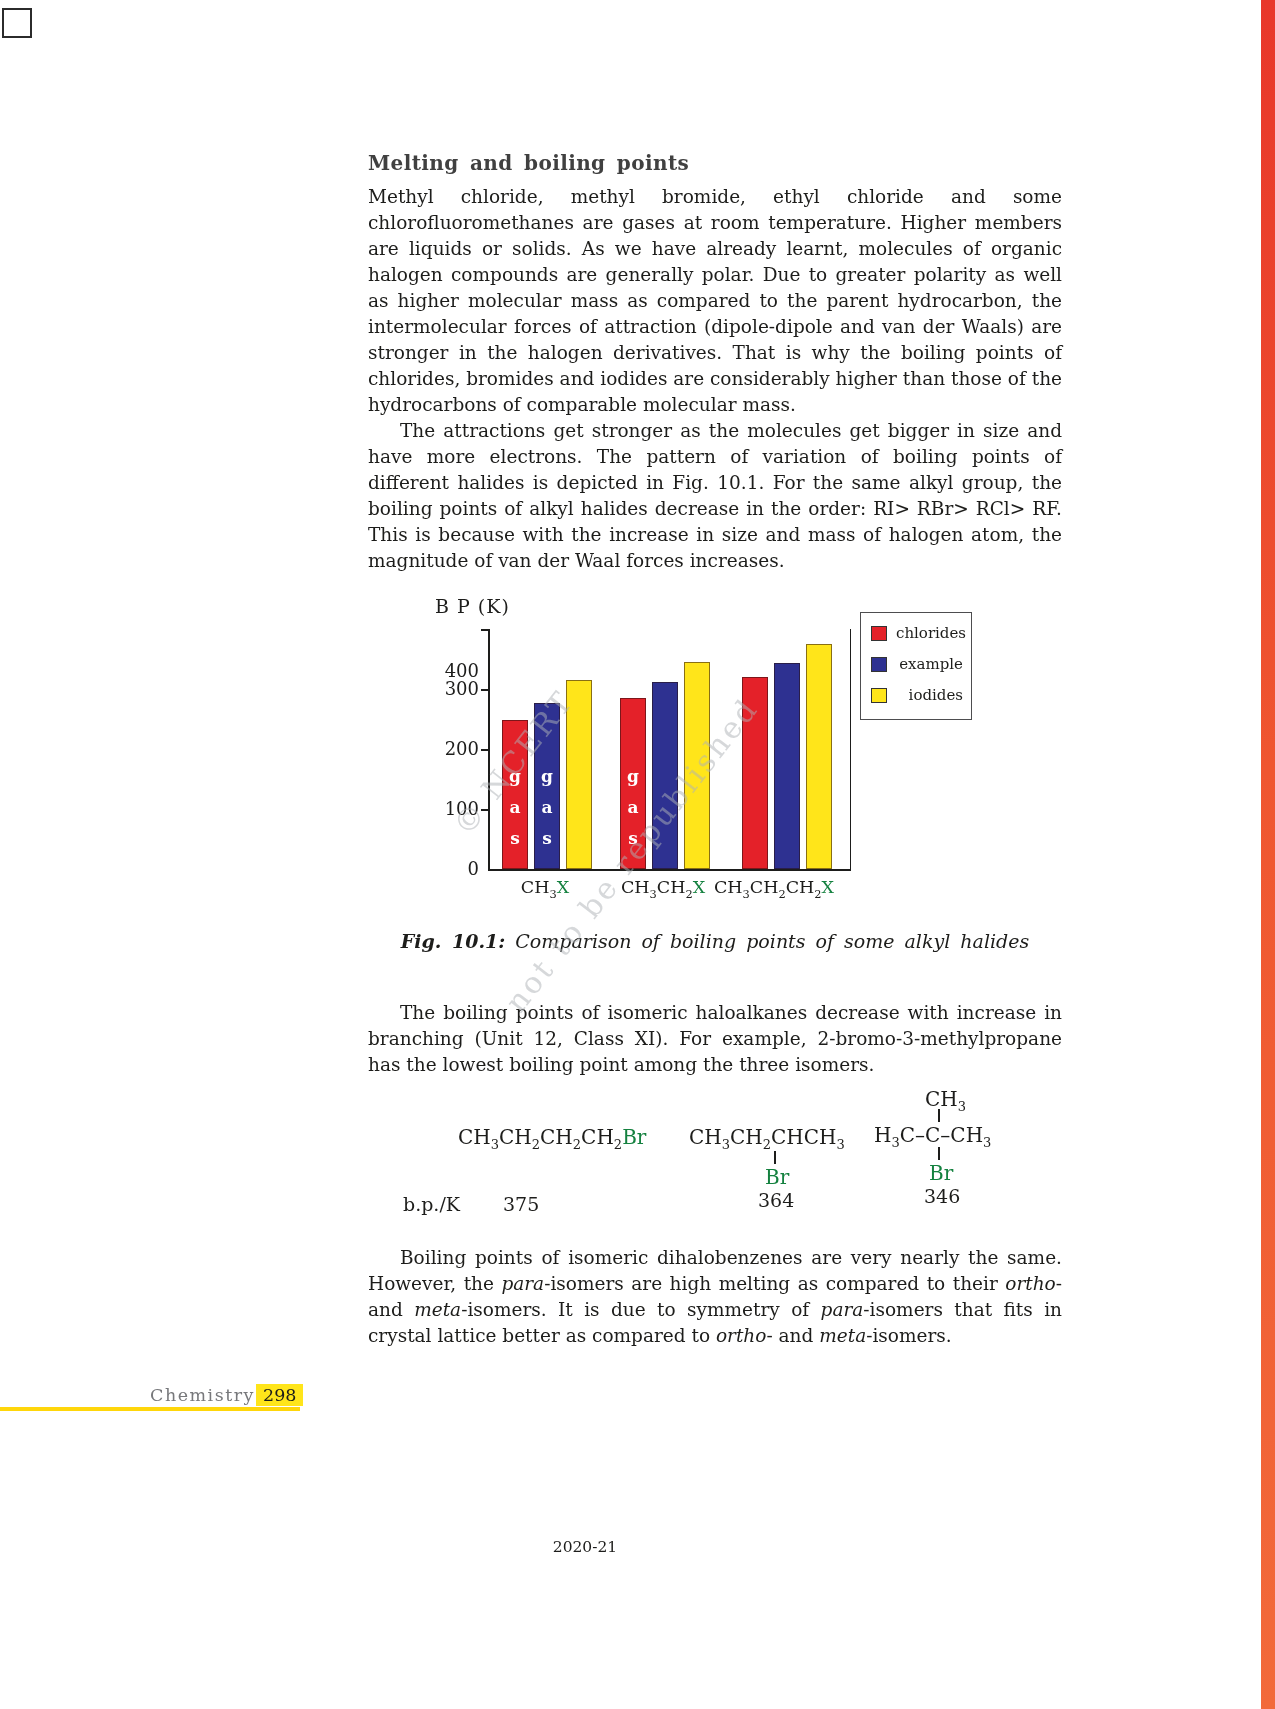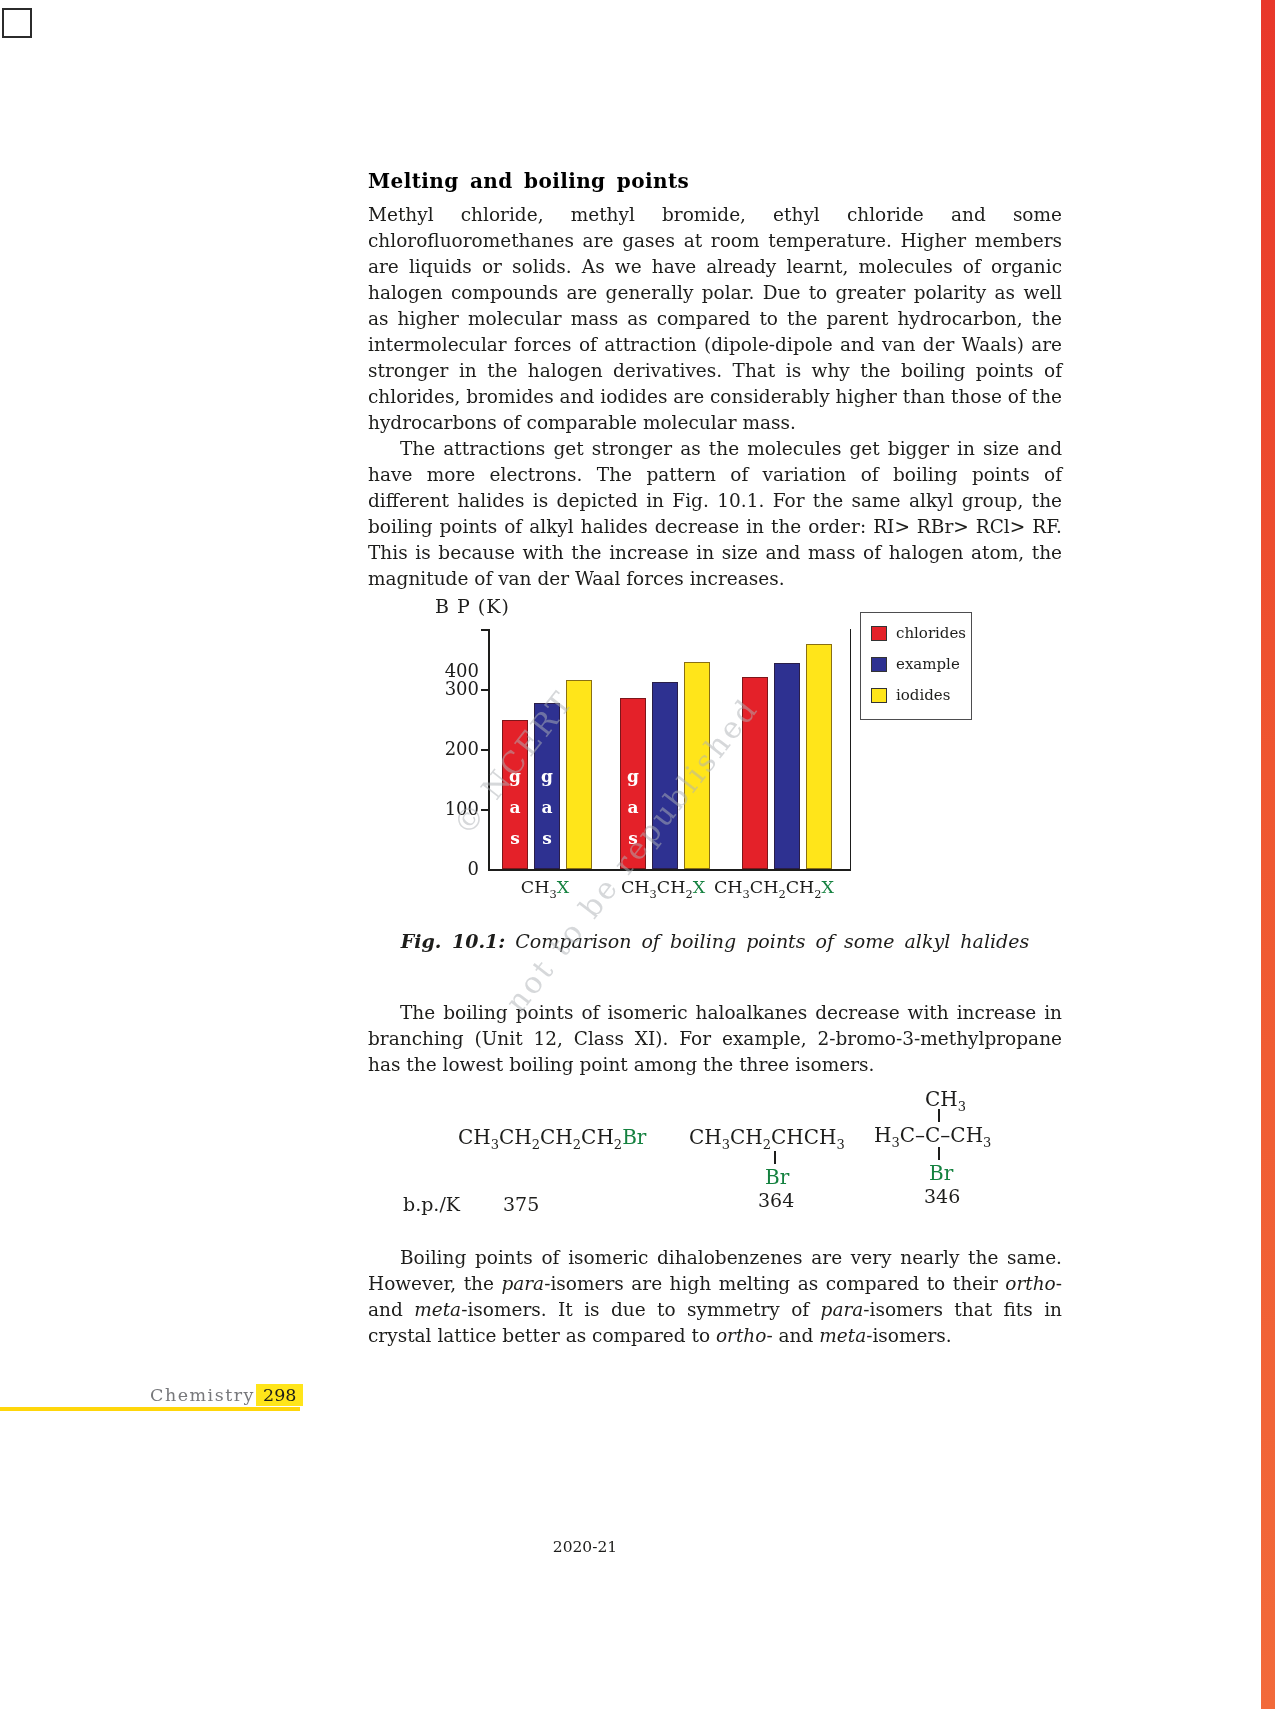--- a/index.html
+++ b/index.html
@@ -4,42 +4,42 @@
 <style>
   html,body{margin:0;padding:0;background:#ffffff;}
   .page{position:relative;width:1275px;height:1709px;background:#ffffff;overflow:hidden;
         font-family:"DejaVu Serif","Liberation Serif",serif;color:#1d1d1b;}
   
   .reg-mark{position:absolute;left:2px;top:8px;width:26px;height:26px;border:2.5px solid #2b2b2b;background:#fff;}
   .edge-stripe{position:absolute;right:0;top:0;width:14px;height:1709px;
         background:linear-gradient(180deg,#e8372a 0%,#ef5630 45%,#f26a3a 100%);}
   
   .content{position:absolute;left:368px;top:150px;width:694px;font-size:18.5px;line-height:26px;text-align:justify;}
-  .heading{font-size:20px;font-weight:bold;color:#000000;margin:18px 0 8px 0;letter-spacing:.4px;word-spacing:4px;}
+  .heading{font-size:20px;font-weight:bold;color:#404040;margin:0 0 8px 0;letter-spacing:.4px;word-spacing:4px;}
   p{margin:0;}
   .indent{text-indent:32px;}
   .pblock{position:absolute;left:368px;width:694px;font-size:18.5px;line-height:26px;text-align:justify;}
   .it{font-style:italic;}
   .grn{color:#14813f;}
   sub{font-size:.65em;}
   
   .chart-area{position:absolute;left:423px;top:597px;width:600px;height:312px;}
   .ylab{position:absolute;left:12px;top:-2px;font-size:19px;letter-spacing:1px;}
   .plot{position:absolute;left:65px;top:32px;width:360px;height:240px;
         border-left:2px solid #1d1d1b;border-bottom:2px solid #1d1d1b;border-right:1.5px solid #1d1d1b;}
   .ytick{position:absolute;left:12px;width:44px;text-align:right;font-size:18px;}
   .ytickmark{position:absolute;left:58px;width:7px;height:2px;background:#1d1d1b;}
   .bgroup{position:absolute;bottom:0;display:flex;align-items:flex-end;gap:6px;}
   .bar{width:26px;position:relative;border:1px solid rgba(40,15,15,.55);box-sizing:border-box;}
   .gaslbl{position:absolute;left:0;right:0;bottom:14px;text-align:center;color:#ffffff;
         font-size:17px;font-weight:bold;line-height:31px;}
   .xlabel{position:absolute;width:130px;text-align:center;font-size:17.5px;white-space:nowrap;}
   .legend{position:absolute;left:437px;top:15px;width:112px;border:1.5px solid #4d4d4f;background:#fff;
         padding:11px 8px 2px 10px;box-sizing:border-box;}
-  .lrow{display:flex;align-items:center;gap:9px;margin-bottom:13px;}
+  .lrow{display:flex;align-items:center;gap:9px;margin-bottom:13px;justify-content:space-between;}
   .lsw{width:14px;height:13px;border:1px solid #333;display:inline-block;flex:0 0 auto;}
   .ltx{font-size:15px;}
   
   .watermark{position:absolute;left:388px;top:634px;width:370px;height:350px;display:flex;flex-direction:column;
         justify-content:center;align-items:center;transform:rotate(-52deg);color:#aeb2b6;opacity:.5;
         font-size:30px;letter-spacing:3px;pointer-events:none;z-index:6;}
   .wline{line-height:150px;white-space:nowrap;}
   
   .caption{position:absolute;left:368px;top:930px;width:694px;text-align:center;font-size:19px;
         font-style:italic;word-spacing:4px;}

